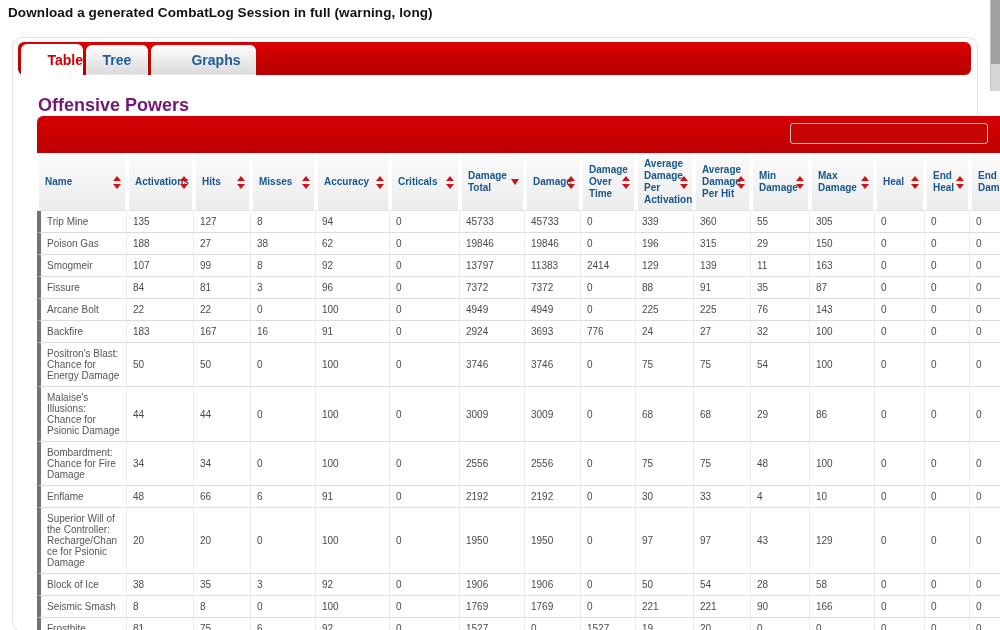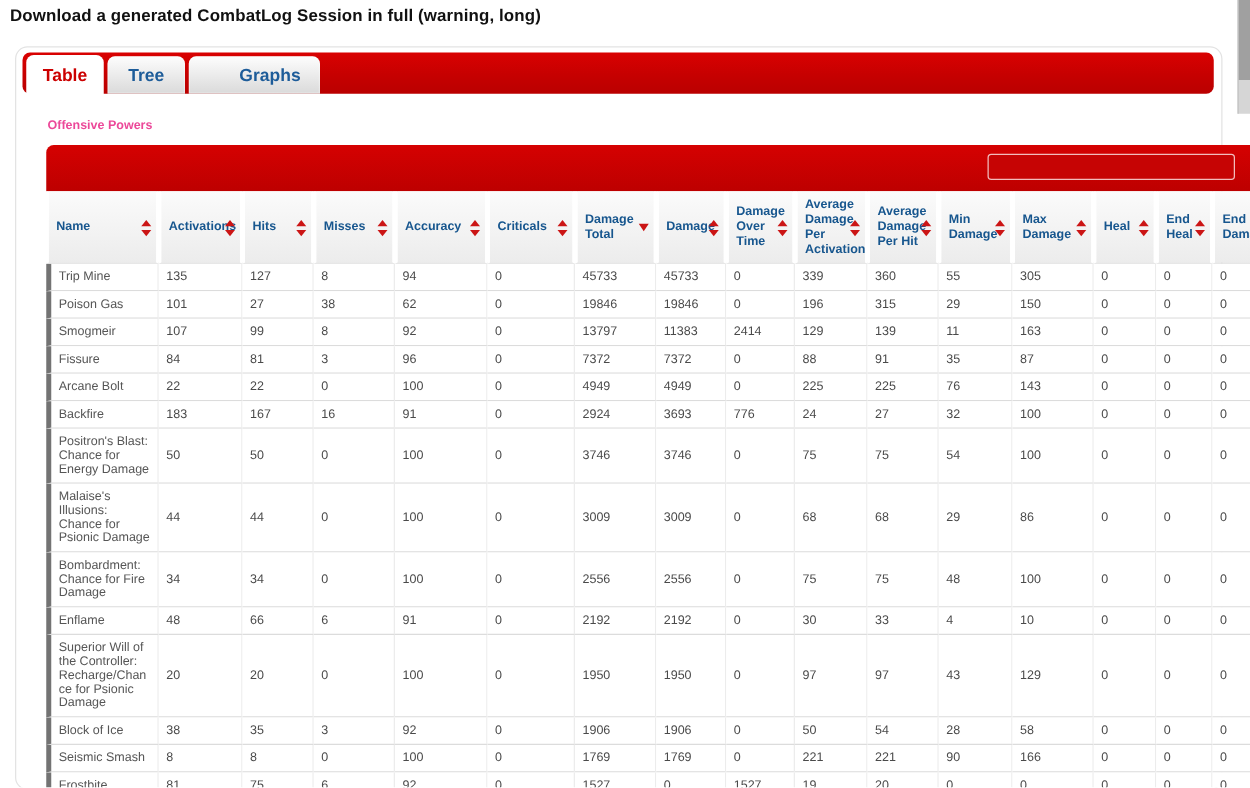--- a/index.html
+++ b/index.html
@@ -33,29 +33,29 @@
     cursor:pointer;
   }
   .tab-inactive {
     top:3px; height:30px; line-height:30px;
     background:linear-gradient(180deg,#fdfdfd,#dadada);
     color:#1d5c99; border-radius:6px 6px 0 0;
     box-shadow:0 0 0 1px rgba(255,255,255,.35) inset;
   }
   .tab-active {
     top:2px; height:37px; line-height:33px;
-    background:#fff; color:#cc0000; border-radius:6px;
+    background:#fff; color:#cc0000; border-radius:6px;text-align:right;
   }
   .tab-table { left:3px;  width:62px; }
   .tab-tree  { left:68px; width:62px; }
   .tab-graphs{ left:133px;width:80px;padding-left:25px; }
 
   .section-heading {
     position:absolute; left:25px; top:57px;
-    font-size:10px; font-weight:bold; color:#ec4899;
+    font-size:18px; font-weight:bold; color:#701a75;
   }
 
   
   .dt-wrapper { position:absolute; left:24px; top:78px; width:985px; }
 
   .dt-toolbar {
     position:relative; height:37px;
     background:linear-gradient(180deg,#d50101,#bd0000);
     border-radius:6px 6px 0 0; color:#fff;
   }
@@ -193,21 +193,21 @@
               <td>339</td>
               <td>360</td>
               <td>55</td>
               <td>305</td>
               <td>0</td>
               <td>0</td>
               <td>0</td>
             </tr>
             <tr>
               <td>Poison Gas</td>
-              <td>101</td>
+              <td>188</td>
               <td>27</td>
               <td>38</td>
               <td>62</td>
               <td>0</td>
               <td>19846</td>
               <td>19846</td>
               <td>0</td>
               <td>196</td>
               <td>315</td>
               <td>29</td>

